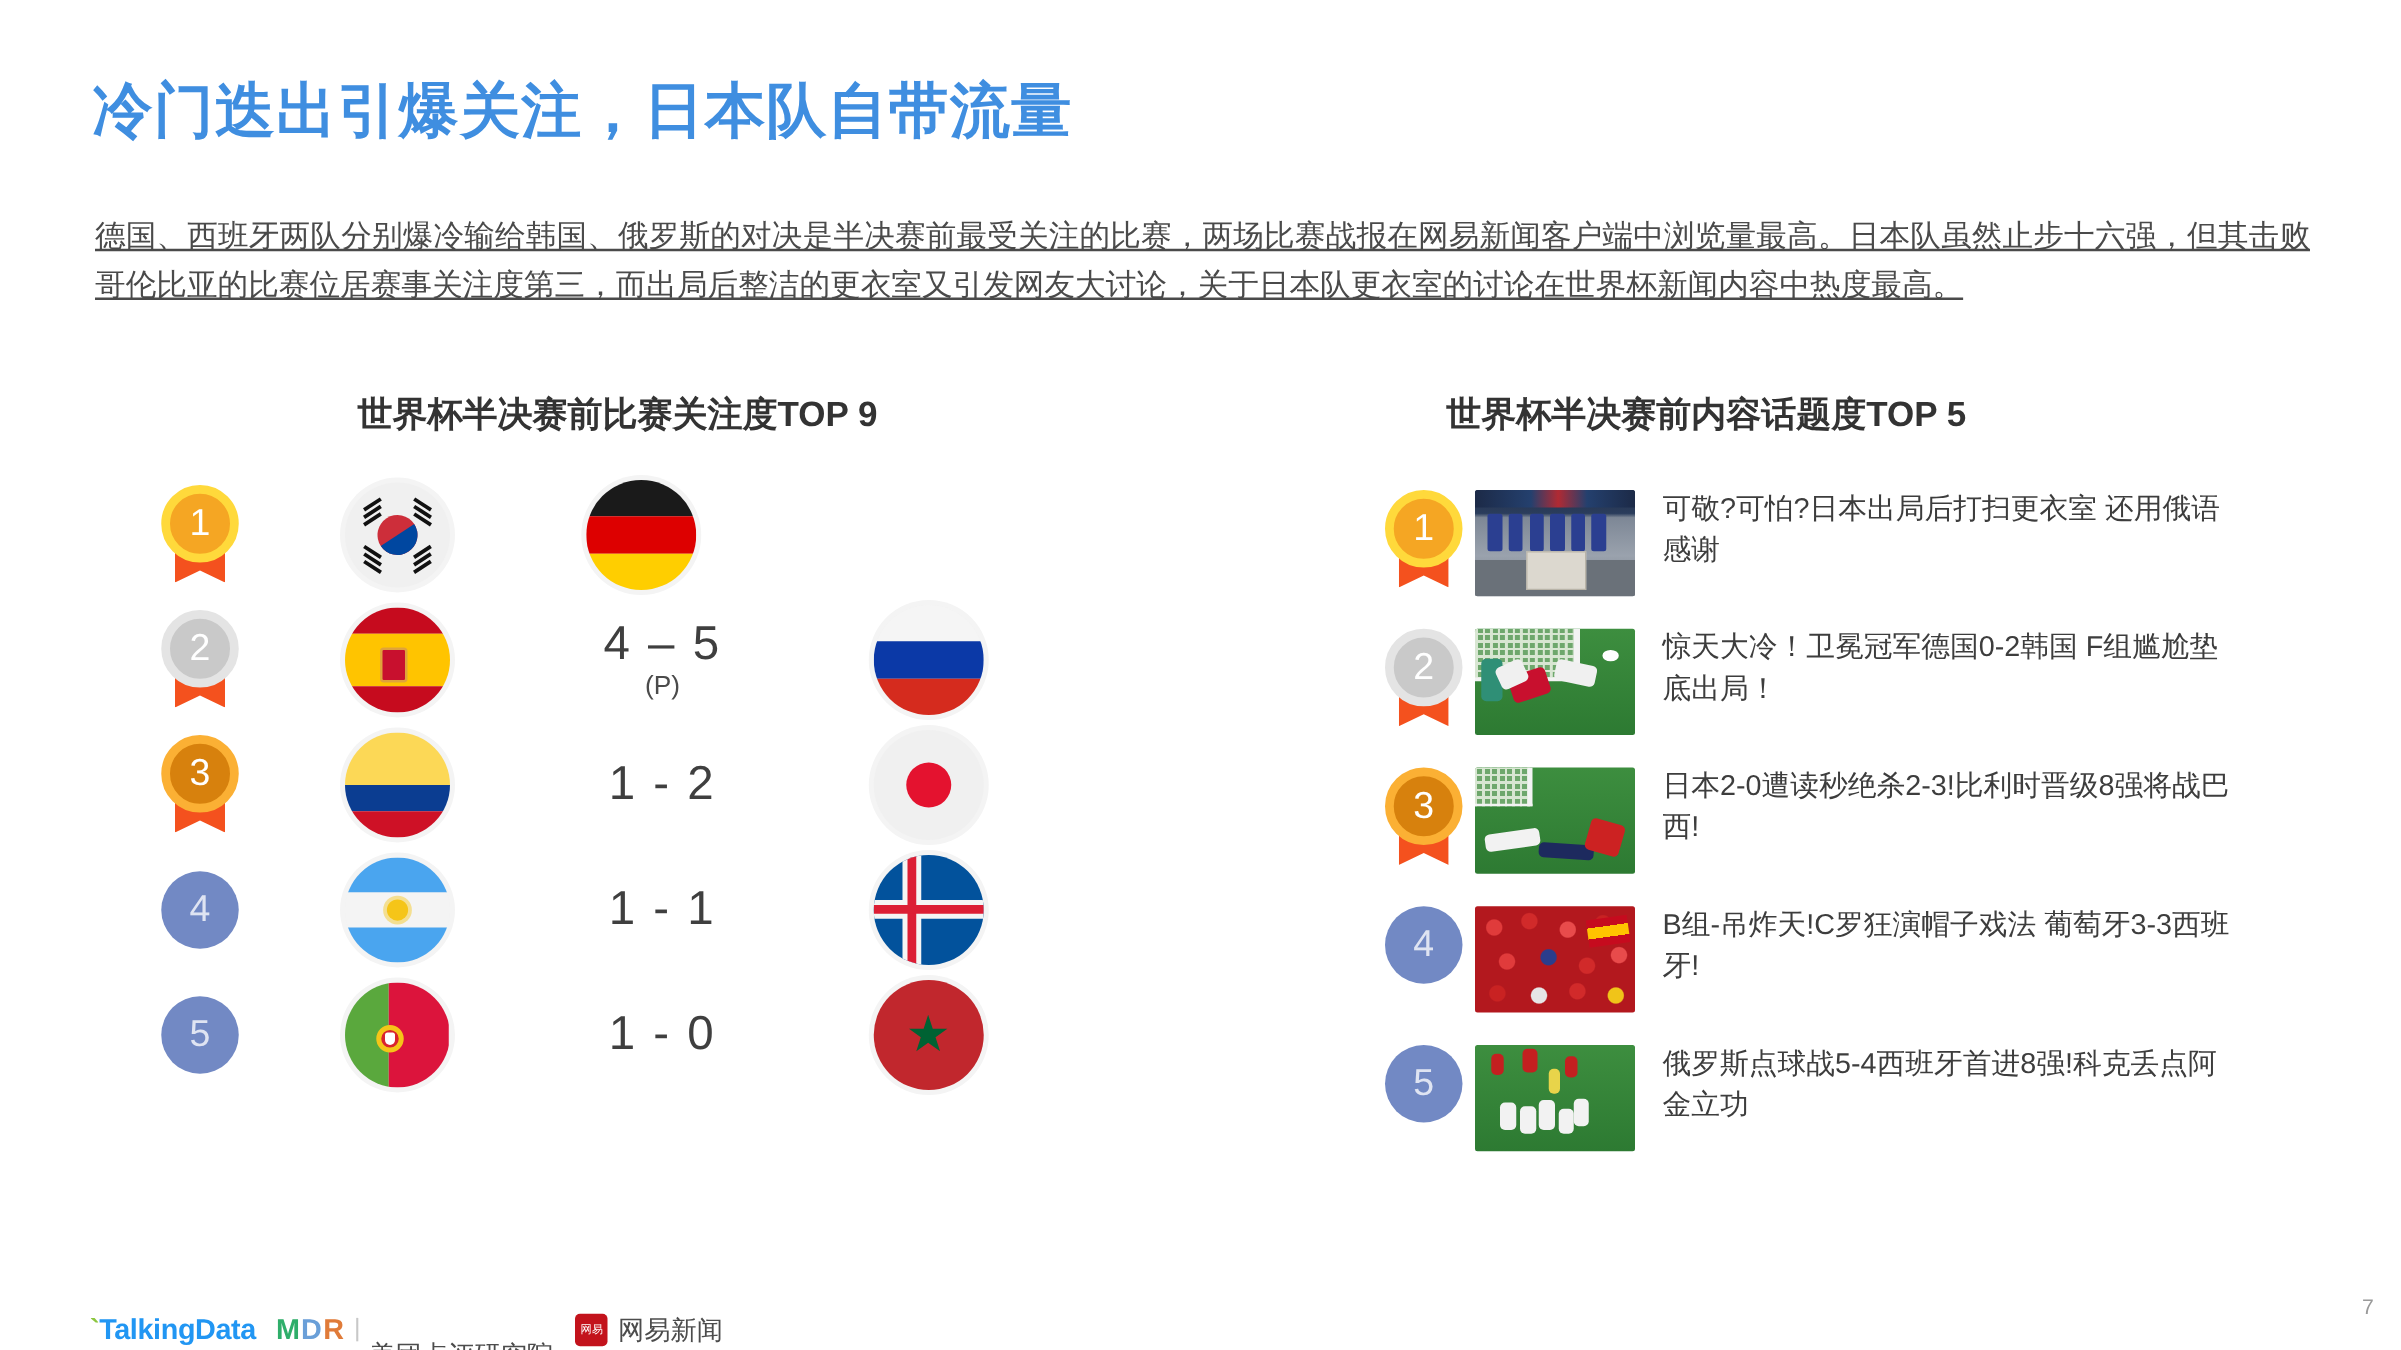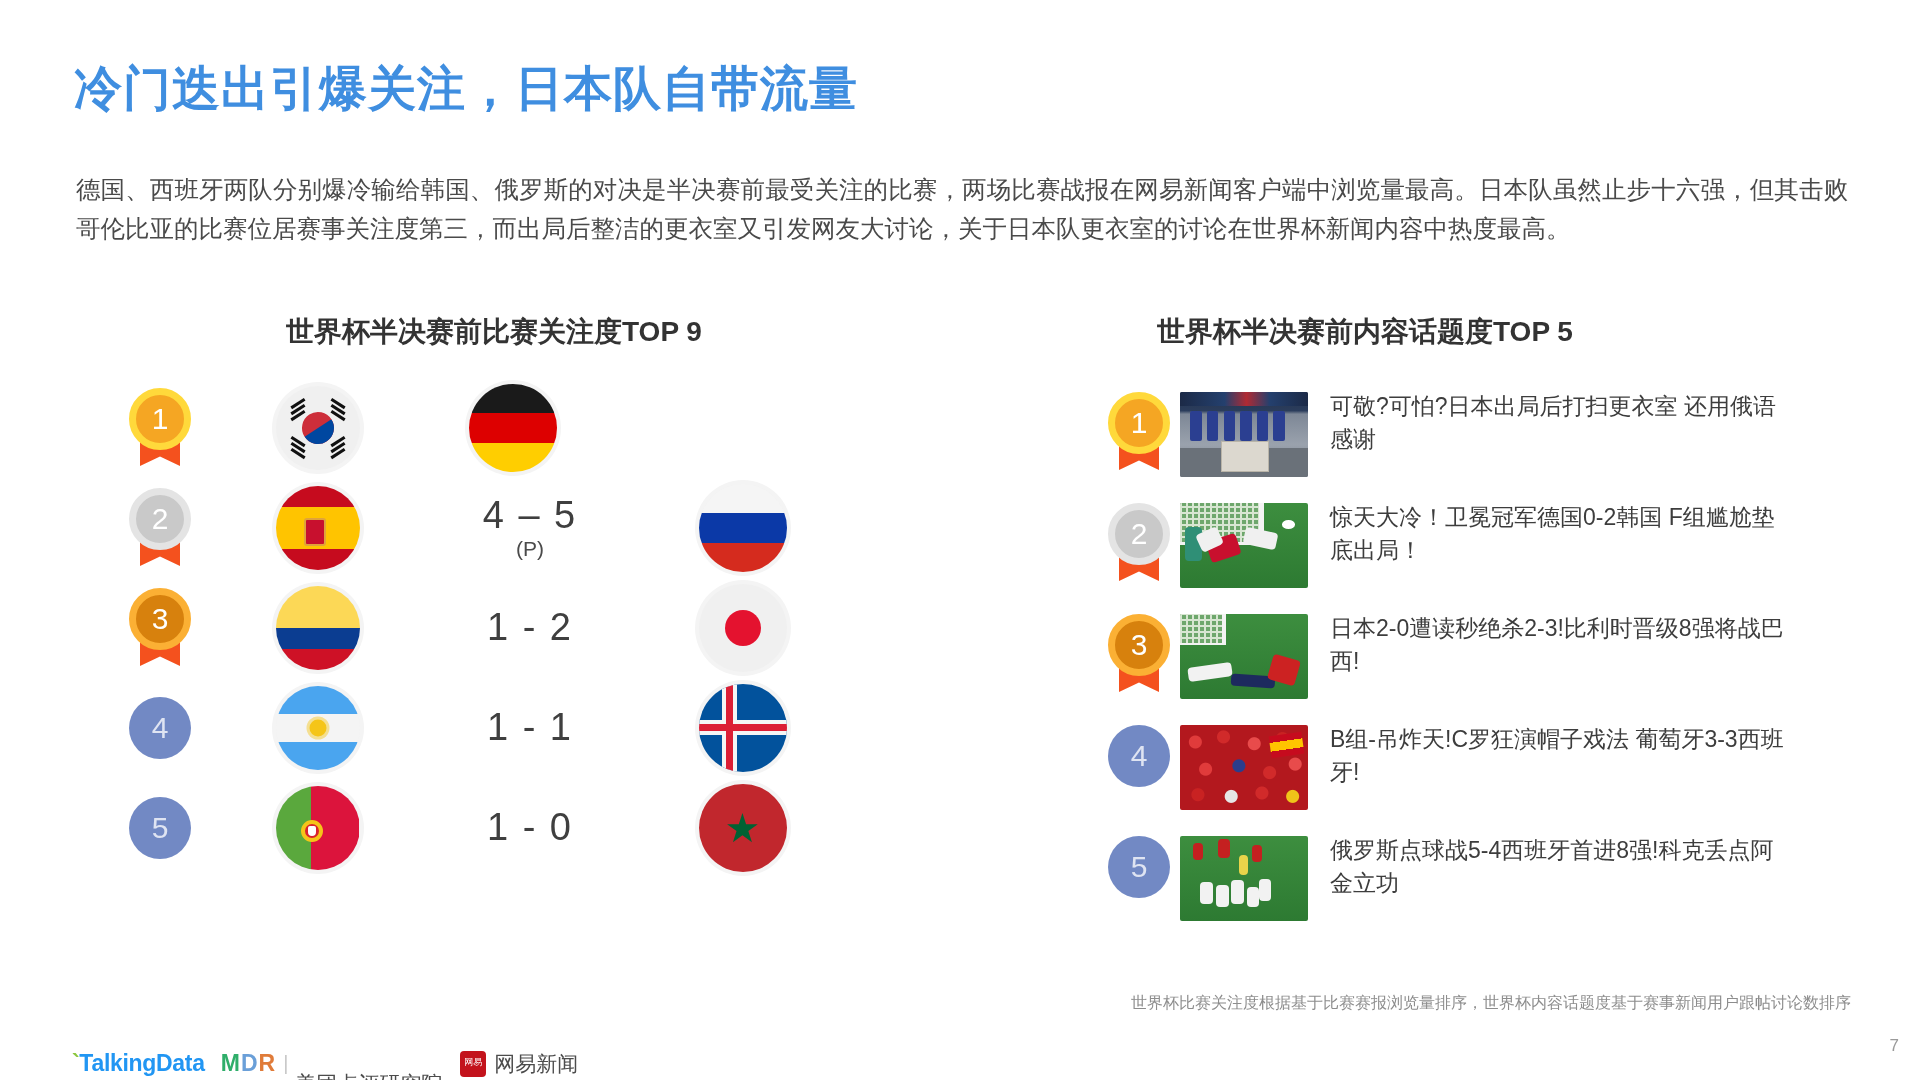--- a/index.html
+++ b/index.html
@@ -16,20 +16,21 @@
   
   .title{
     position:absolute;left:74px;top:57px;
     font-size:48px;font-weight:bold;color:#3f8ee0;
     letter-spacing:1px;white-space:nowrap;
   }
   .intro{
     position:absolute;left:76px;top:170px;width:1772px;
     font-size:24.5px;line-height:39px;color:#4a4a4a;
     text-align:justify;
+    text-decoration:underline;
   }
 
   
   .sec-head{
     position:absolute;font-size:28px;font-weight:bold;color:#333333;
     white-space:nowrap;
   }
   #head-left{left:286px;top:313px;}
   #head-right{left:1157px;top:313px;text-align:right;}
 
@@ -200,21 +201,21 @@
   .logo-td .dot{color:#8cc63f;}
   .logo-mdr{margin-left:16px;font-size:23px;font-weight:bold;letter-spacing:1px;}
   .logo-mdr .m{color:#2fae6a;}
   .logo-mdr .d{color:#6a9fd8;}
   .logo-mdr .r{color:#e07b39;}
   .logo-sep{margin:0 7px;color:#c8c8c8;font-size:20px;}
   .logo-mt{font-size:21px;color:#4c4c4c;margin-top:41px;}
   .logo-ne-box{
     margin-left:18px;width:26px;height:26px;background:#c3131c;border-radius:4px;
     color:#fff;font-size:9px;display:flex;align-items:center;justify-content:center;
-    line-height:9px;text-align:center;font-family:Liberation Mono, monospace;
+    line-height:9px;text-align:center;
   }
   .logo-ne{margin-left:8px;font-size:21px;color:#4c4c4c;}
 </style>
 </head>
 <body>
 
 <div class="page">
 
   <div class="title">冷门迭出引爆关注，日本队自带流量</div>
   <div class="intro">德国、西班牙两队分别爆冷输给韩国、俄罗斯的对决是半决赛前最受关注的比赛，两场比赛战报在网易新闻客户端中浏览量最高。日本队虽然止步十六强，但其击败哥伦比亚的比赛位居赛事关注度第三，而出局后整洁的更衣室又引发网友大讨论，关于日本队更衣室的讨论在世界杯新闻内容中热度最高。</div>
@@ -441,21 +442,20 @@
         <div class="pl" style="left:28%;top:58%;width:10%;height:26%;background:#f2f2f2;"></div>
         <div class="pl" style="left:40%;top:52%;width:10%;height:28%;background:#f2f2f2;"></div>
         <div class="pl" style="left:52%;top:60%;width:10%;height:24%;background:#f2f2f2;"></div>
         <div class="pl" style="left:62%;top:50%;width:9%;height:26%;background:#f2f2f2;"></div>
       </div>
       <div class="topic-text">俄罗斯点球战5-4西班牙首进8强!科克丢点阿金立功</div>
     </div>
   </div>
 
   <div class="src">
-    <div>世界杯比赛关注度根据基于比赛赛报浏览量排序，世界杯内容话题度基于赛事新闻用户跟帖讨论数排序</div>
   </div>
   <div class="pageno">7</div>
 
   <div class="logos">
     <span class="logo-td"><span class="dot">`</span><span>TalkingData</span></span>
     <span class="logo-mdr"><span class="m">M</span><span class="d">D</span><span class="r">R</span></span>
     <span class="logo-sep">|</span>
     <span class="logo-mt">美团点评研究院</span>
     <span class="logo-ne-box">网易</span>
     <span class="logo-ne">网易新闻</span>

